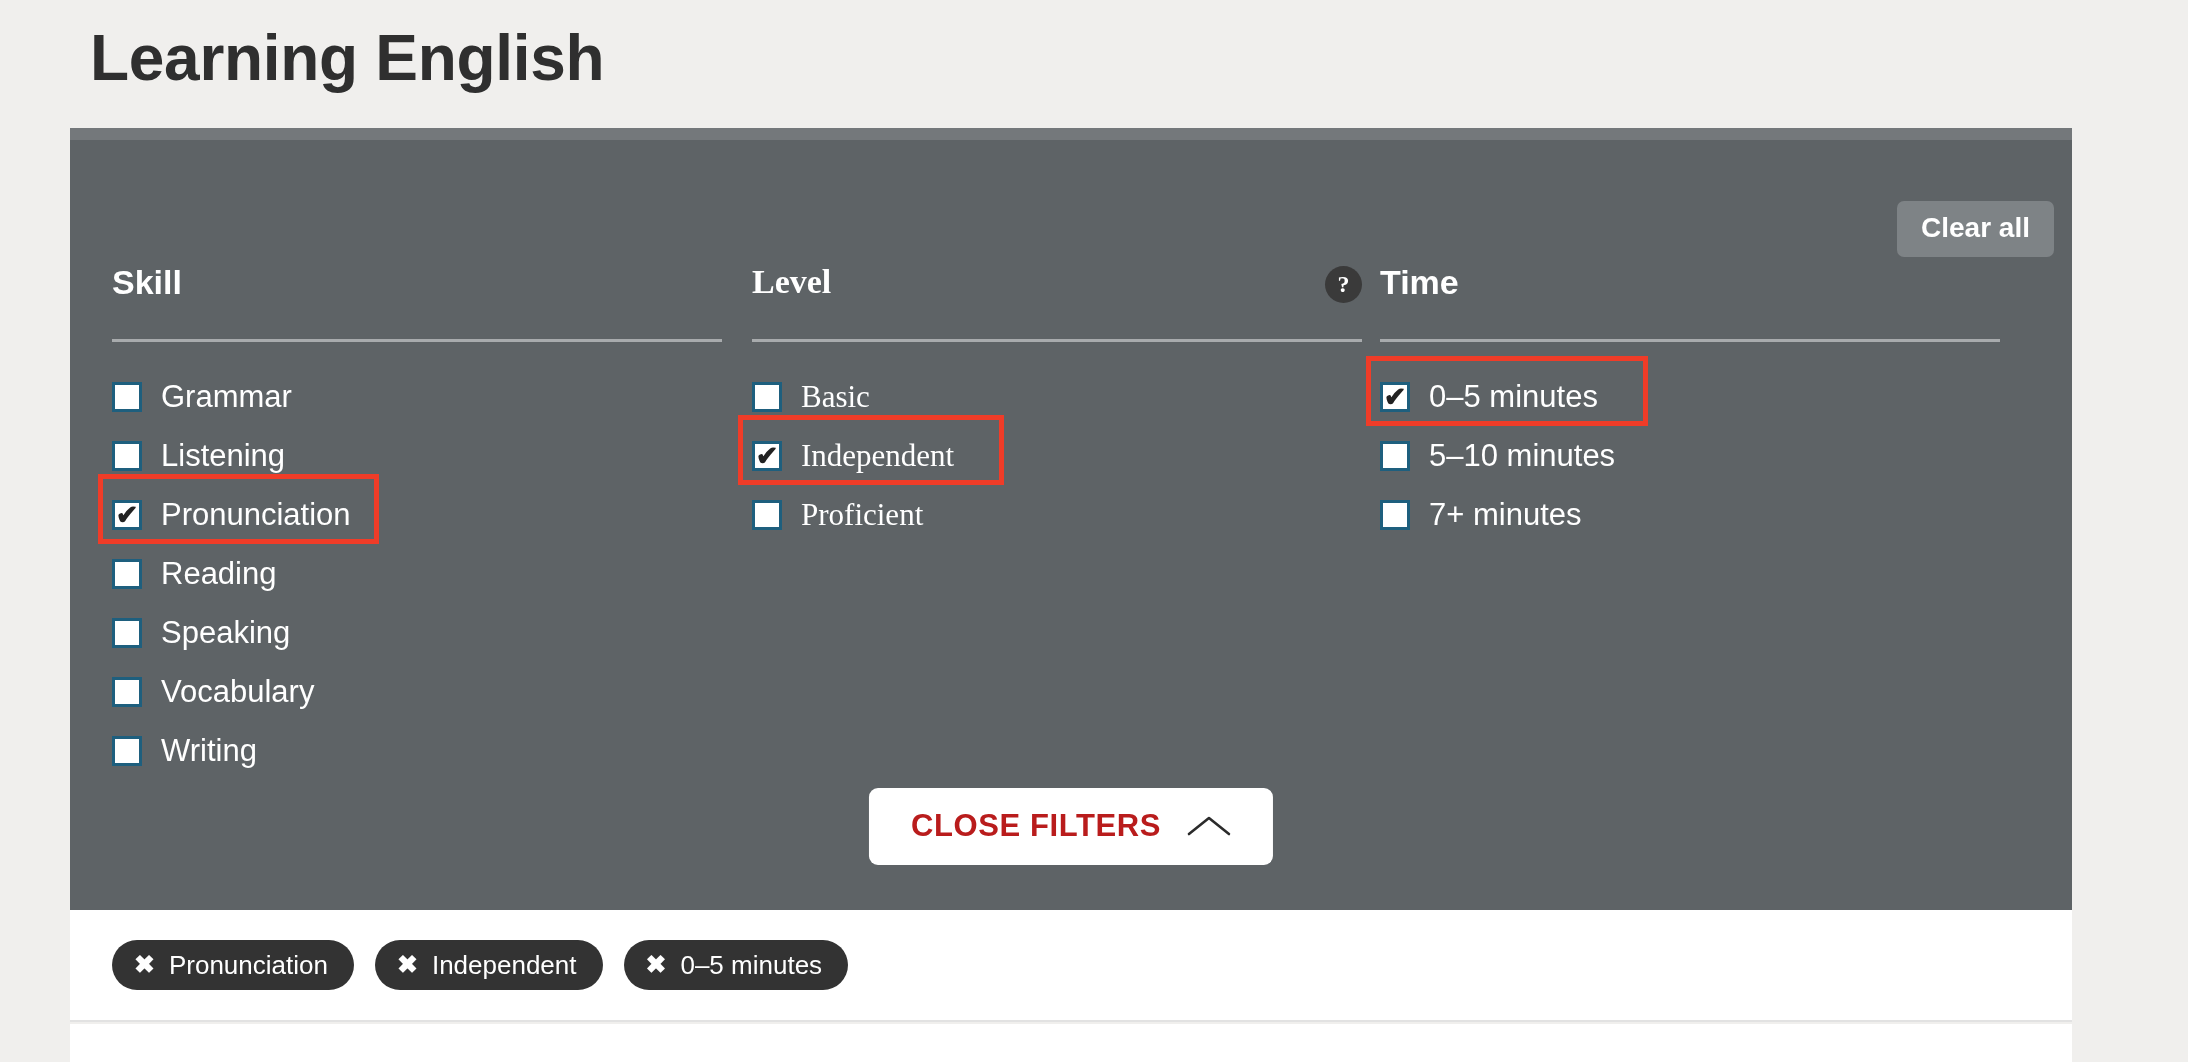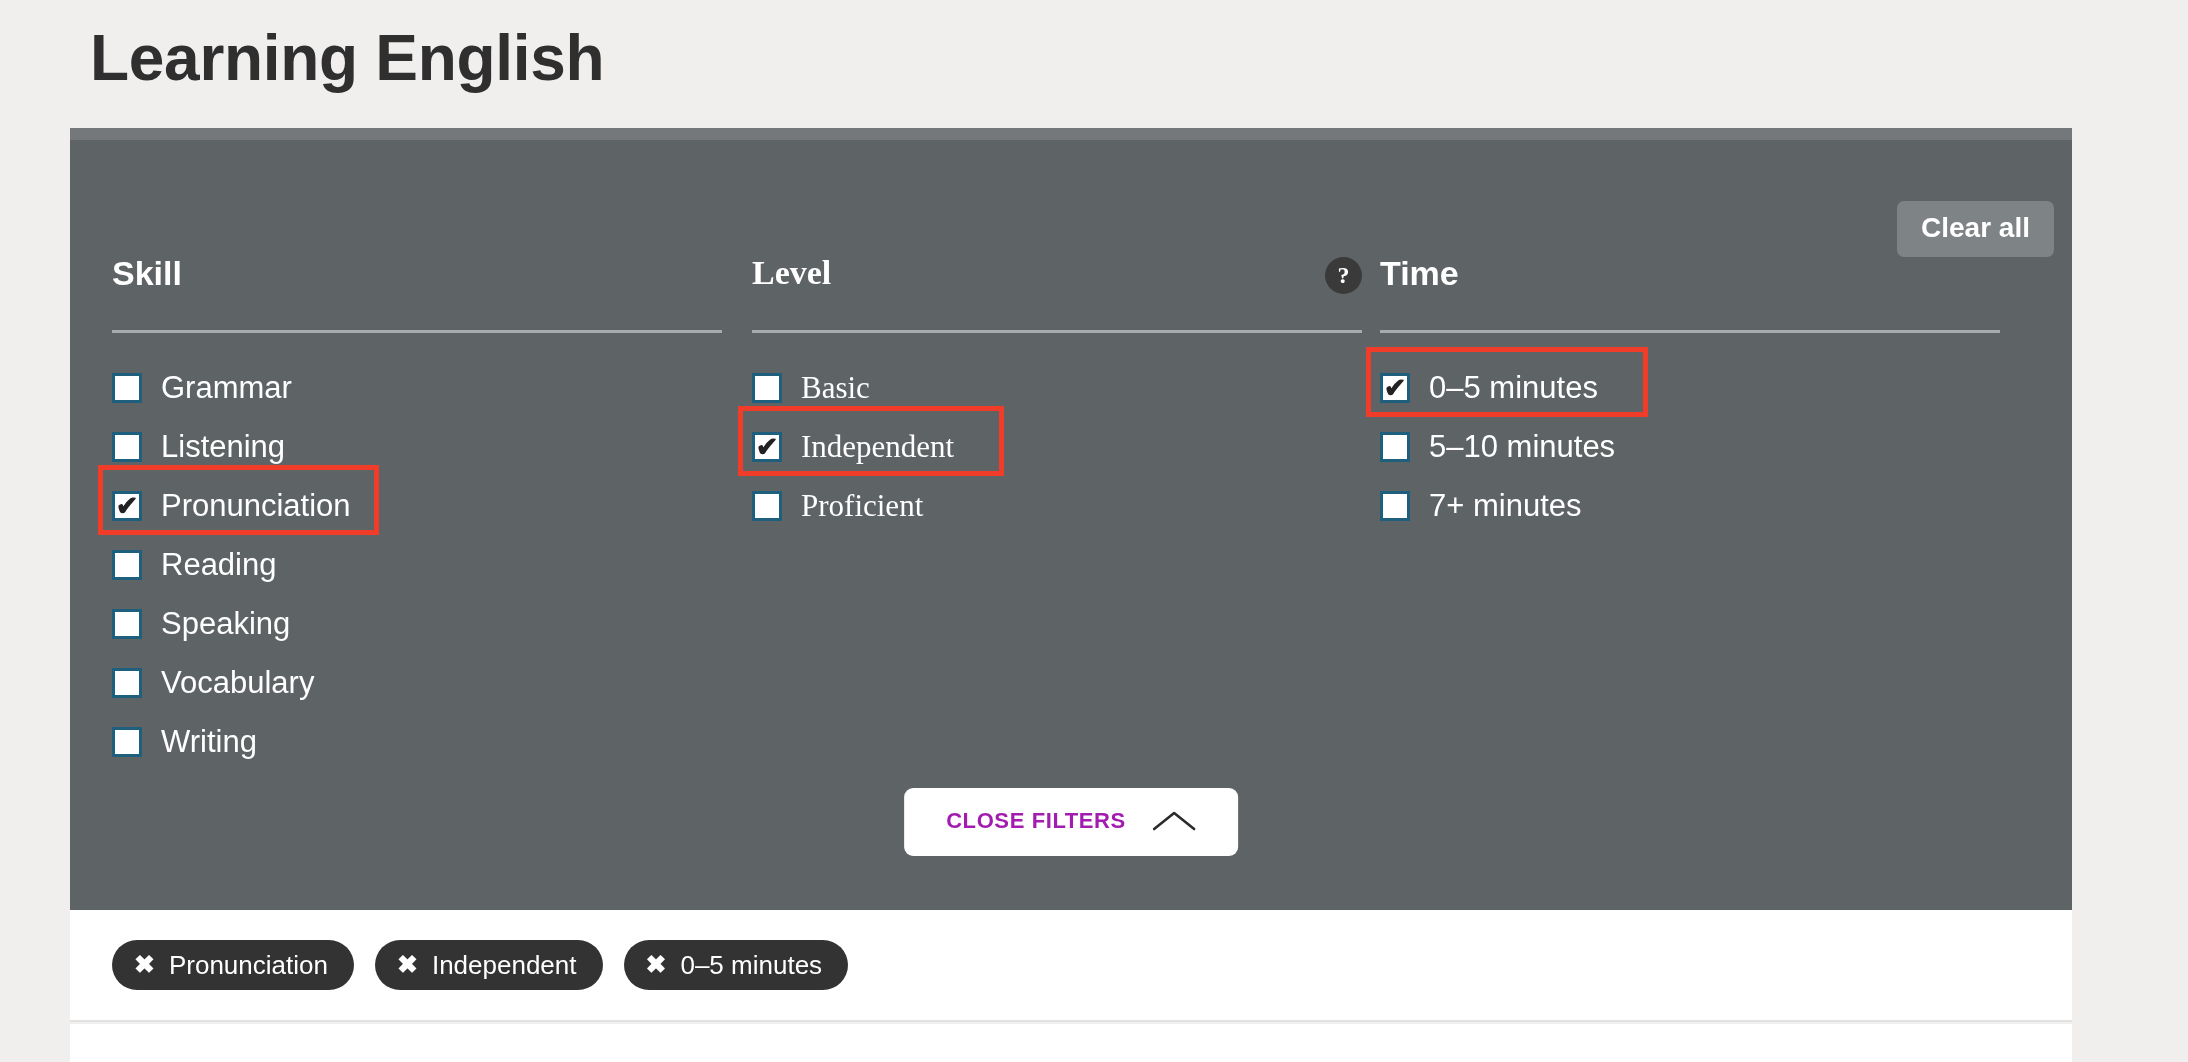--- a/index.html
+++ b/index.html
@@ -61,21 +61,21 @@
     padding: 13px 24px 15px 24px;
     cursor: pointer;
     line-height: 1;
     margin-top: 23px;
   }
 
   
   .columns {
     position: absolute;
     left: 0;
-    top: 128px;
+    top: 137px;
     width: 100%;
     height: 420px;
     padding-left: 41px;
   }
   .col {
     position: absolute;
     top: 0;
   }
   .col-skill  { left: 42px;   width: 610px; }
   .col-level  { left: 682px;  width: 610px; font-family: Liberation Serif, serif; }
@@ -174,23 +174,23 @@
     border: none;
     border-radius: 9px;
     padding: 22px 42px 24px 42px;
     display: flex;
     align-items: center;
     gap: 26px;
     cursor: pointer;
     font-family: "Liberation Sans", sans-serif;
   }
   .close-filters .cf-label {
-    font-size: 22px;
-    font-weight: bold;
-    color: #a21caf;
+    font-size: 31px;
+    font-weight: bold;
+    color: #b91c1c;
     letter-spacing: 0.6px;
     line-height: 1;
   }
   .chev-up {
     width: 44px;
     height: 22px;
     flex: 0 0 auto;
   }
 
   

